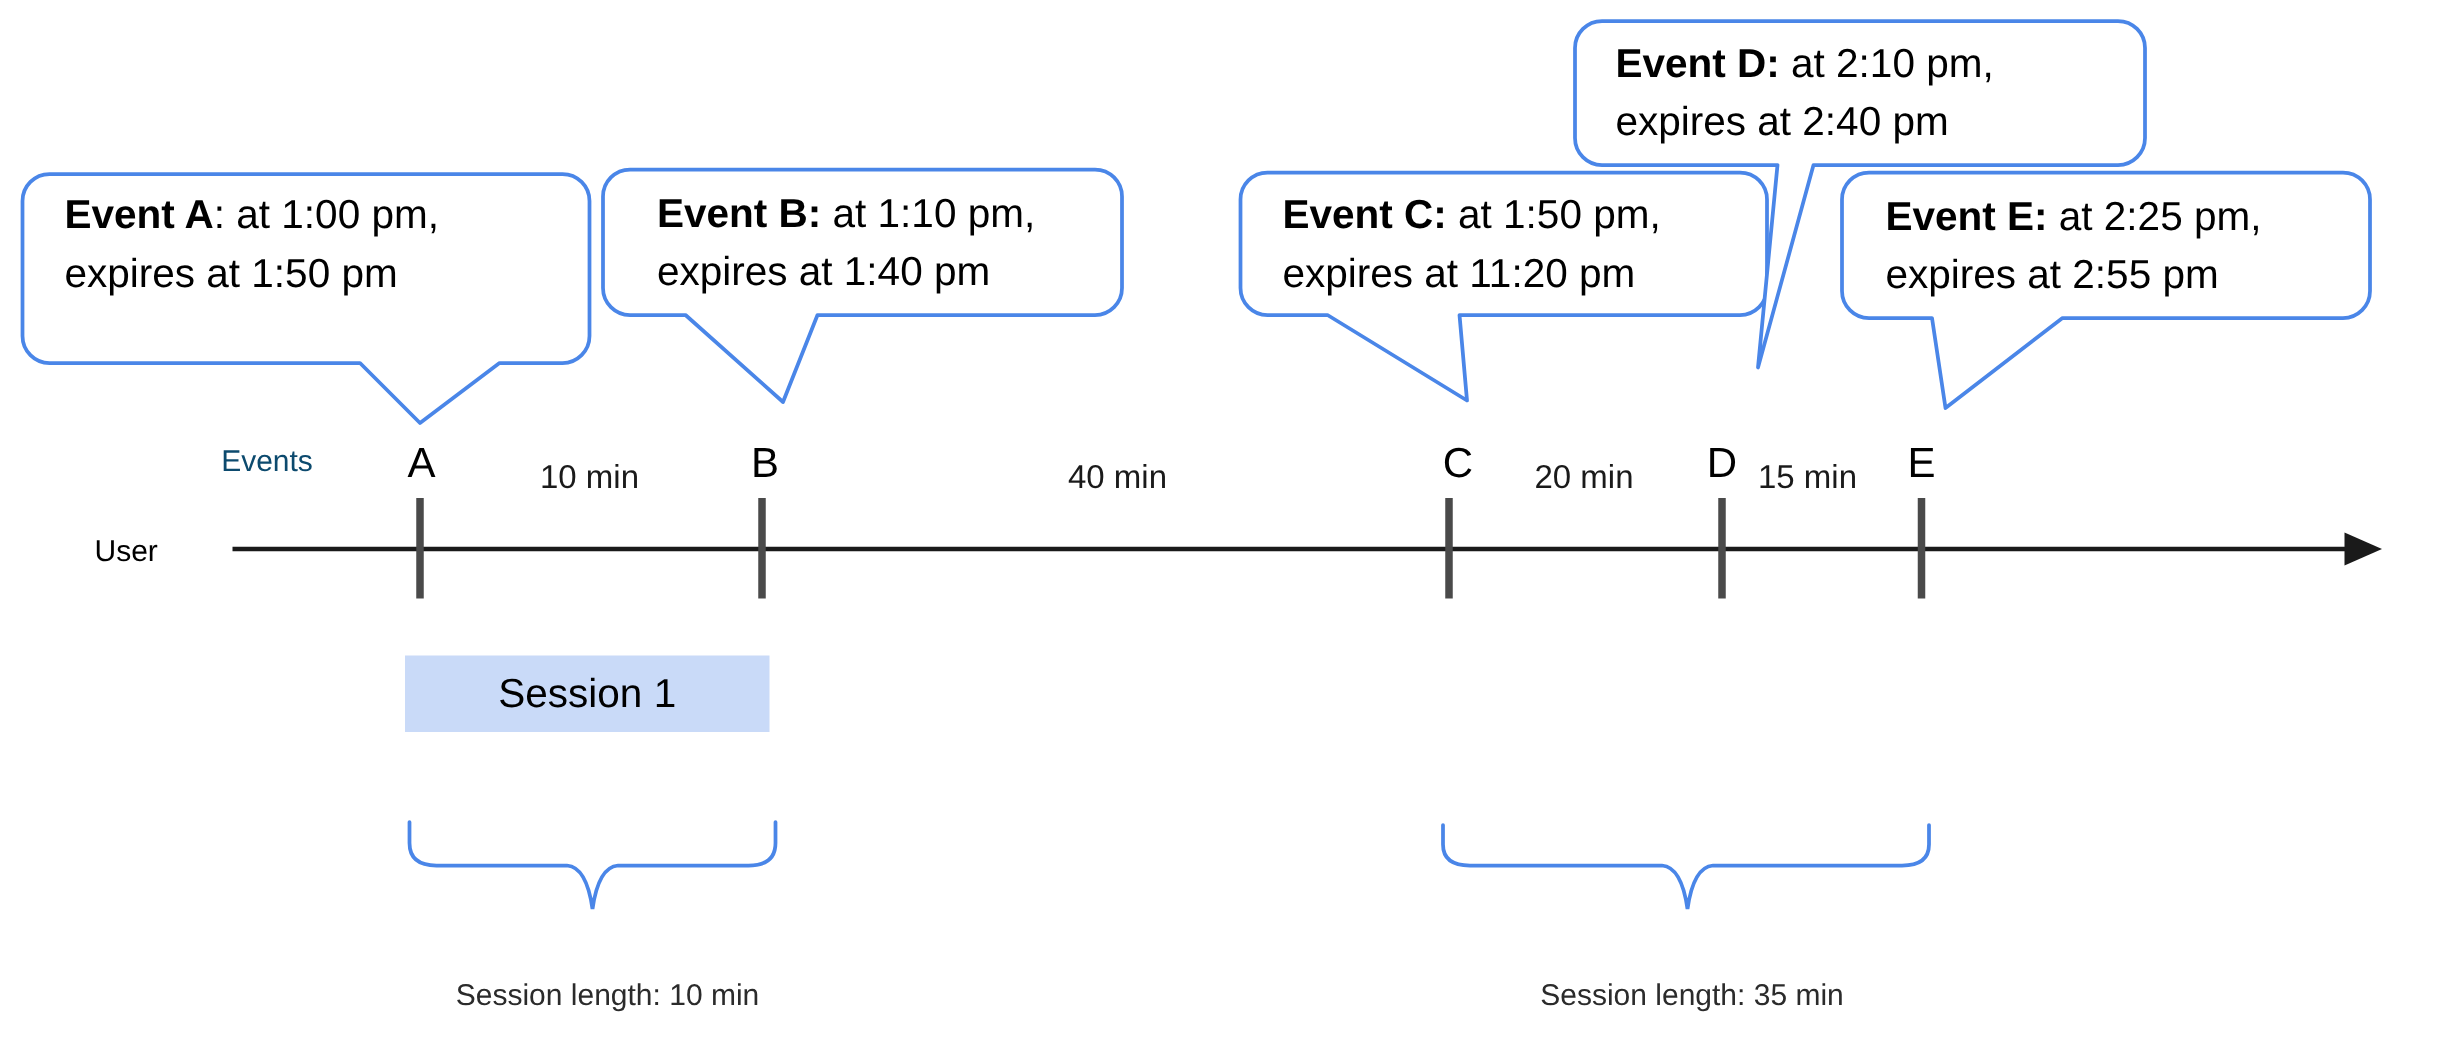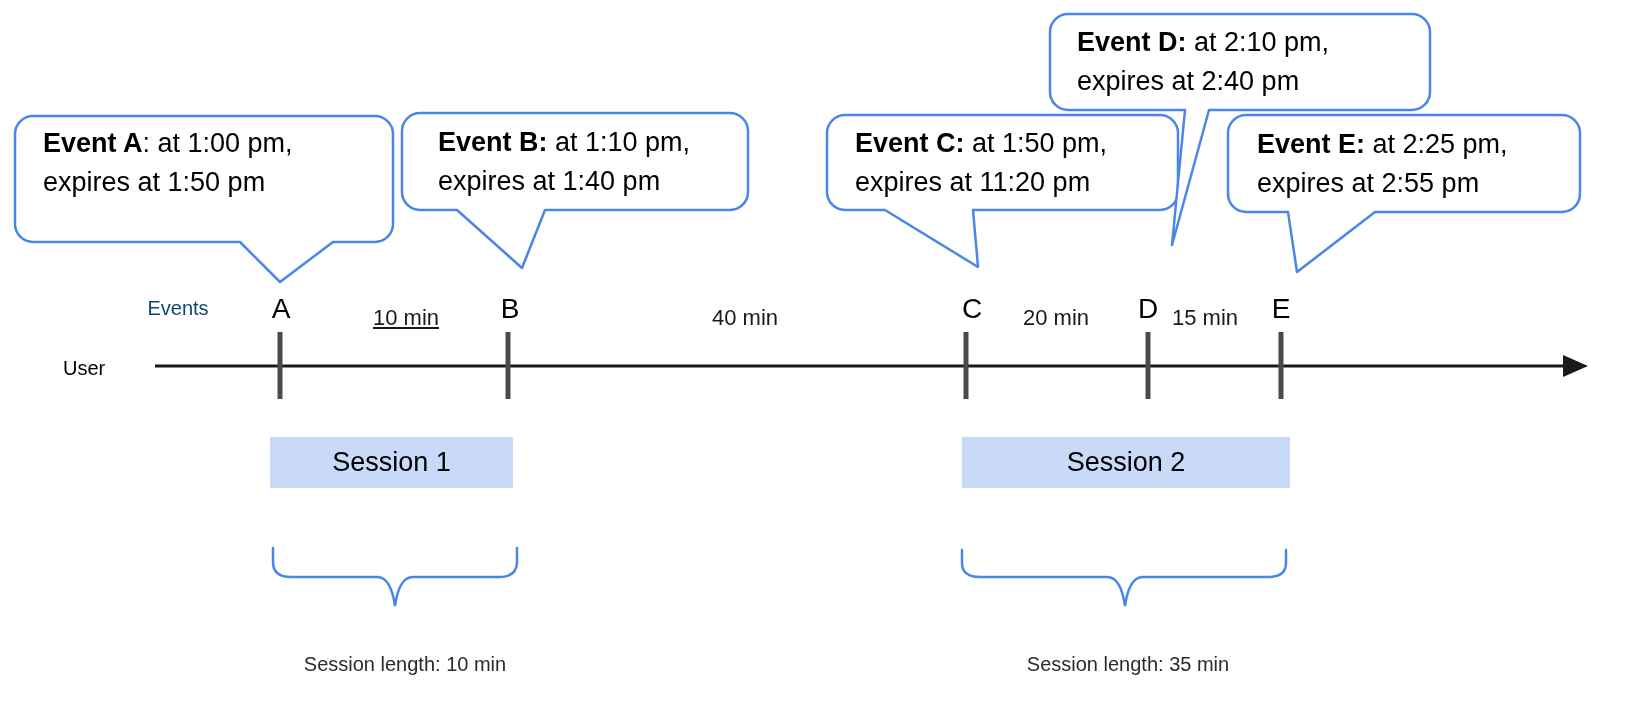--- a/index.html
+++ b/index.html
@@ -117,28 +117,25 @@
 
   <div class="events-label">Events</div>
   <div class="user-label">User</div>
 
   <div class="tl-letter" style="left:281px;">A</div>
   <div class="tl-letter" style="left:510px;">B</div>
   <div class="tl-letter" style="left:972px;">C</div>
   <div class="tl-letter" style="left:1148px;">D</div>
   <div class="tl-letter" style="left:1281px;">E</div>
 
-  <div class="tl-interval" style="left:406px;text-decoration:underline;">10 min</div>
+  <div class="tl-interval" style="left:393px;">10 min</div>
   <div class="tl-interval" style="left:745px;">40 min</div>
   <div class="tl-interval" style="left:1056px;">20 min</div>
   <div class="tl-interval" style="left:1205px;">15 min</div>
 
   <div class="session-box s1">
     <span>Session 1</span>
-  </div>
-  <div class="session-box s2">
-    <span>Session 2</span>
   </div>
 
   <div class="session-length" style="left:405px;">Session length: 10 min</div>
   <div class="session-length" style="left:1128px;">Session length: 35 min</div>
 
 </div>
 
 </body></html>

